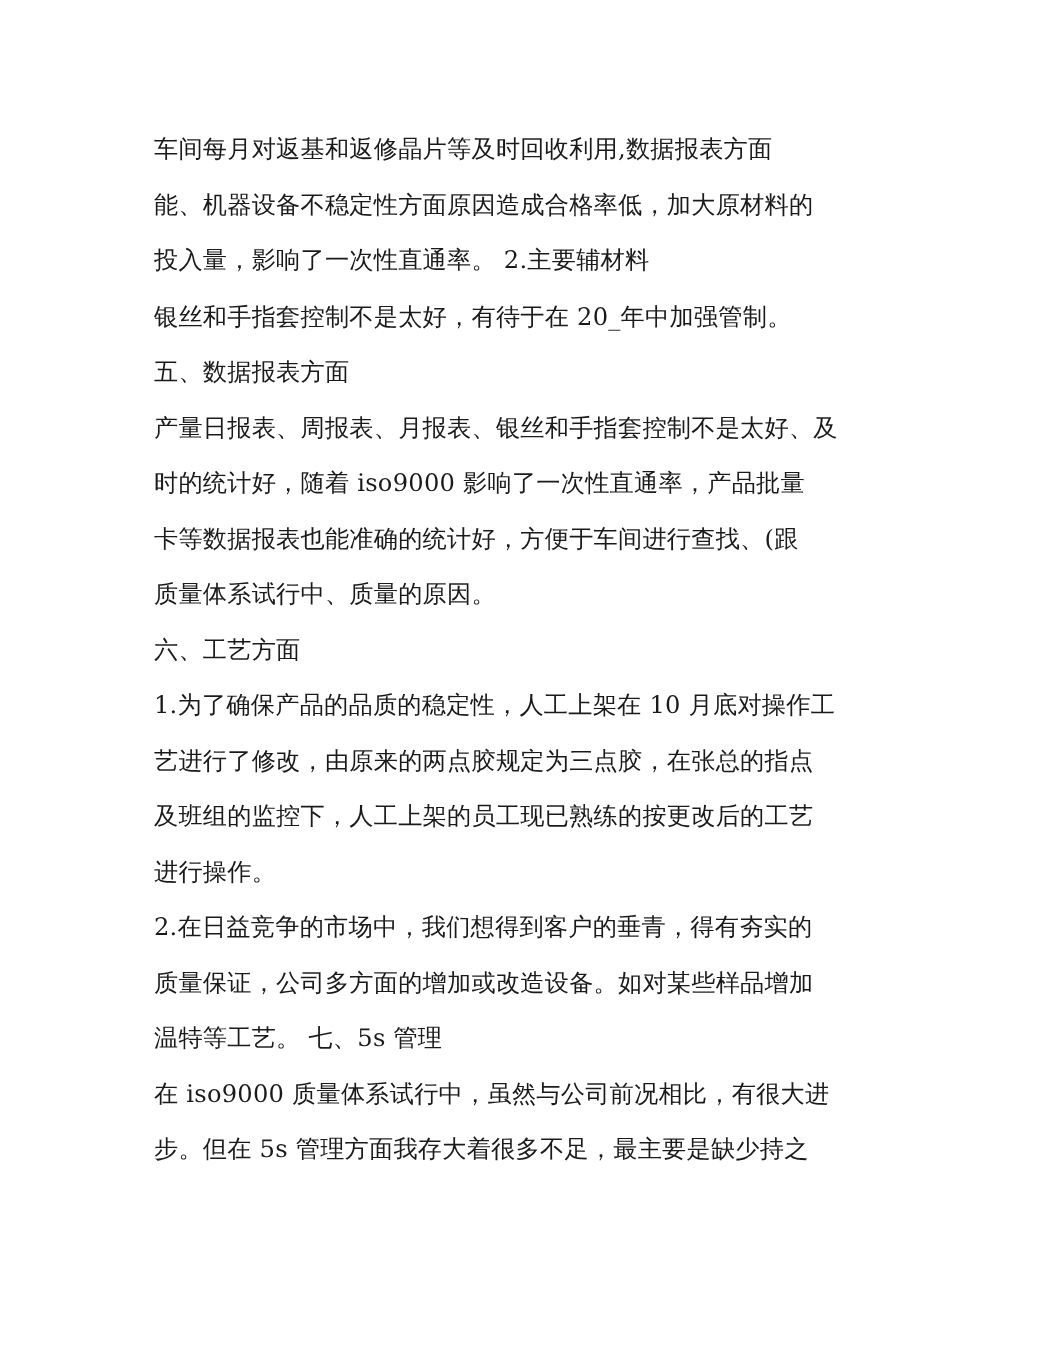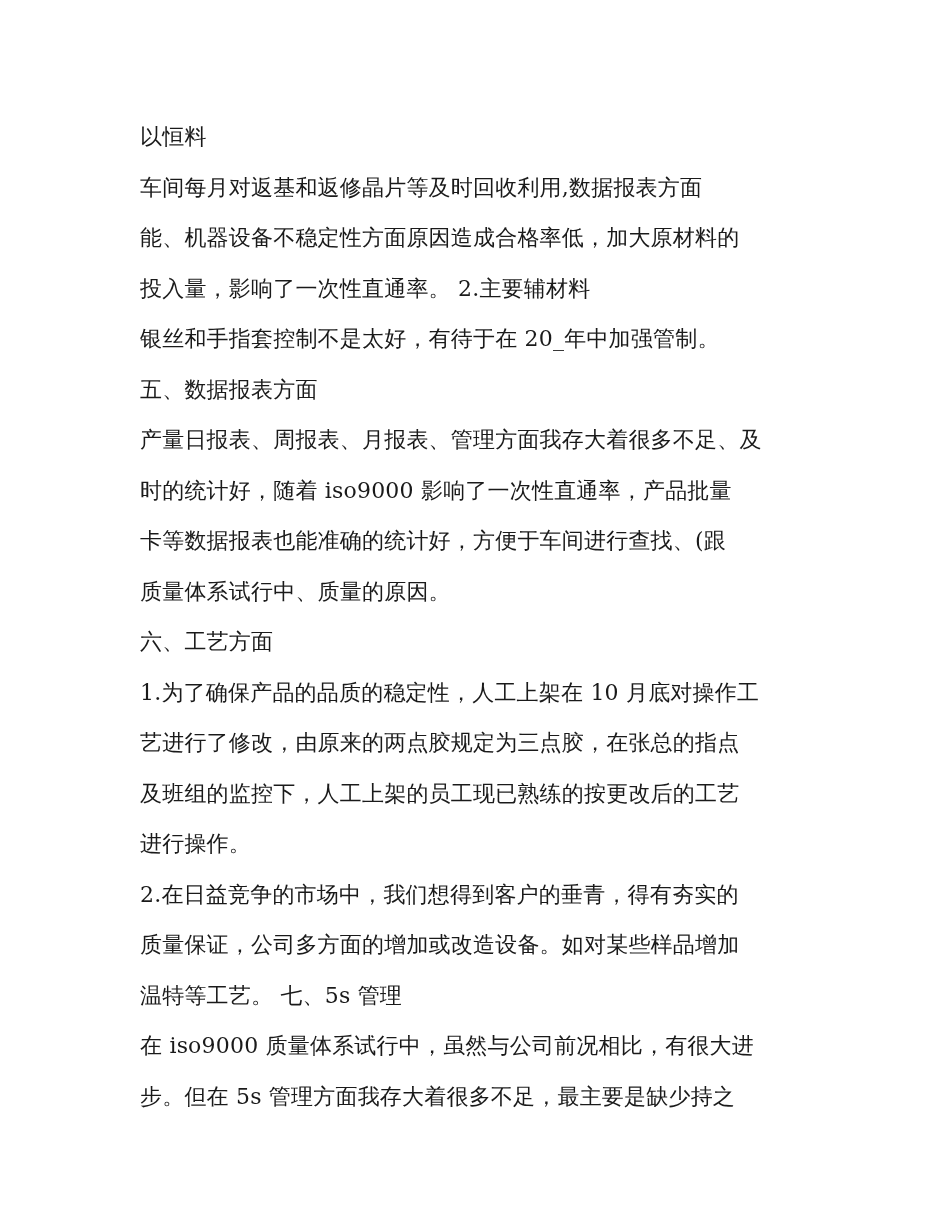--- a/index.html
+++ b/index.html
@@ -26,27 +26,26 @@
       line-height: 50.5px;
       height: 50.5px;
       white-space: nowrap;
       letter-spacing: 0.2px;
     }
   </style>
 </head>
 <body>
 
 <div class="page">
-  <div class="line">以恒料</div>
   <div class="line">车间每月对返基和返修晶片等及时回收利用,数据报表方面</div>
   <div class="line">能、机器设备不稳定性方面原因造成合格率低，加大原材料的</div>
   <div class="line">投入量，影响了一次性直通率。 2.主要辅材料</div>
   <div class="line">银丝和手指套控制不是太好，有待于在 20_年中加强管制。</div>
   <div class="line">五、数据报表方面</div>
-  <div class="line">产量日报表、周报表、月报表、管理方面我存大着很多不足、及</div>
+  <div class="line">产量日报表、周报表、月报表、银丝和手指套控制不是太好、及</div>
   <div class="line">时的统计好，随着 iso9000 影响了一次性直通率，产品批量</div>
   <div class="line">卡等数据报表也能准确的统计好，方便于车间进行查找、(跟</div>
   <div class="line">质量体系试行中、质量的原因。</div>
   <div class="line">六、工艺方面</div>
   <div class="line">1.为了确保产品的品质的稳定性，人工上架在 10 月底对操作工</div>
   <div class="line">艺进行了修改，由原来的两点胶规定为三点胶，在张总的指点</div>
   <div class="line">及班组的监控下，人工上架的员工现已熟练的按更改后的工艺</div>
   <div class="line">进行操作。</div>
   <div class="line">2.在日益竞争的市场中，我们想得到客户的垂青，得有夯实的</div>
   <div class="line">质量保证，公司多方面的增加或改造设备。如对某些样品增加</div>

